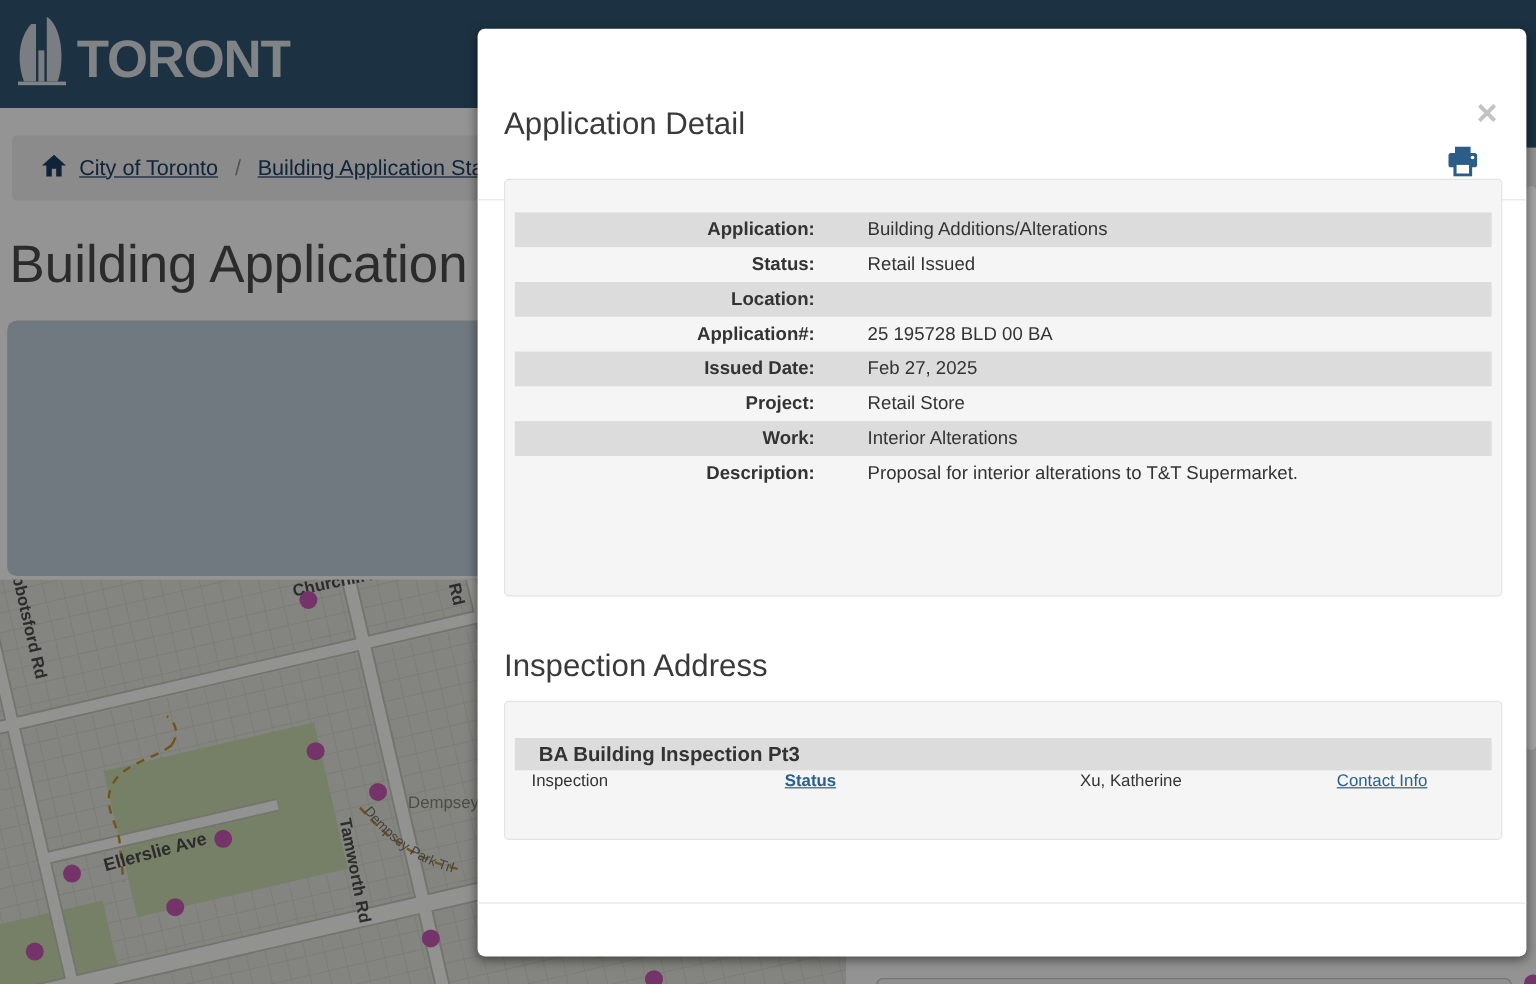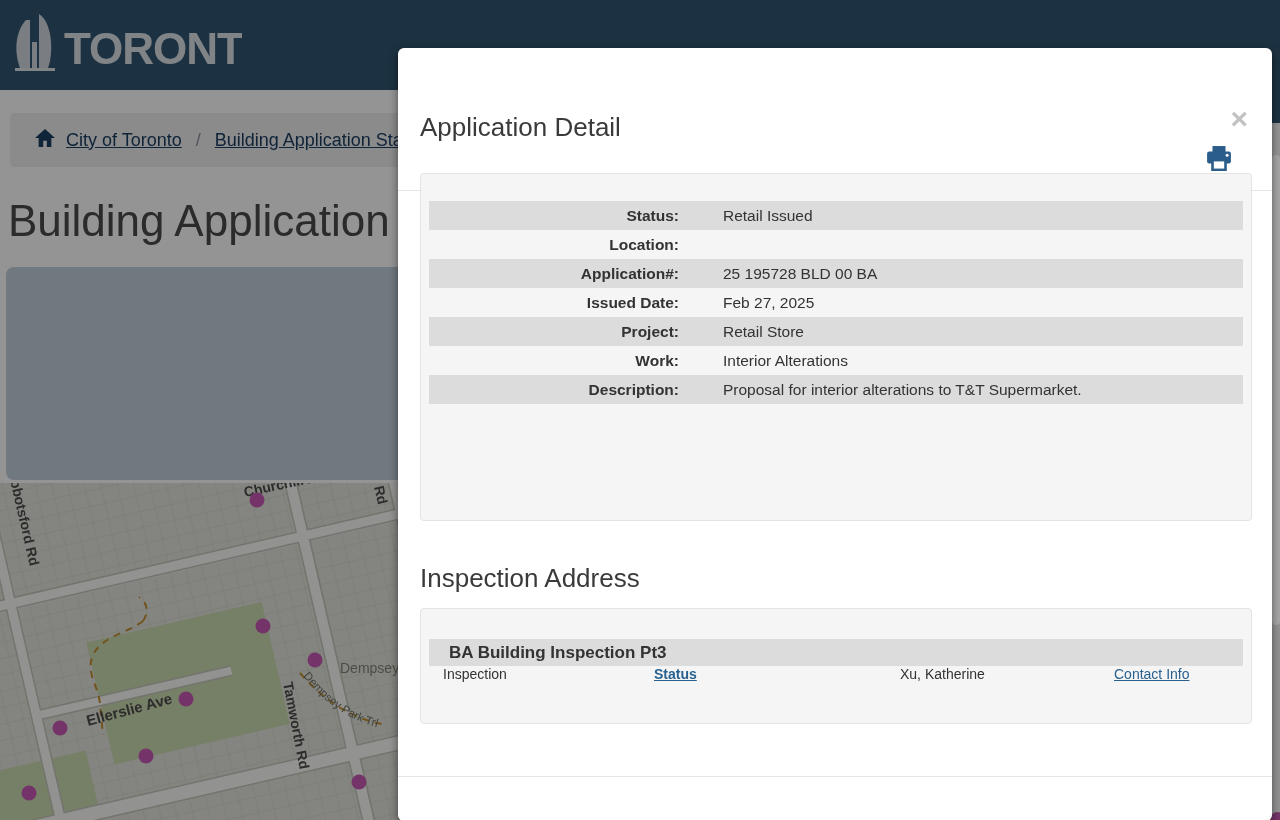--- a/index.html
+++ b/index.html
@@ -45,21 +45,21 @@
   .right-lower { position:absolute; left:705px; top:483px; width:575px; height:337px; background:#fdfdfd; }
   .right-panel-sliver { position:absolute; left:25px; top:332px; width:530px; height:40px;
     background:#f5f5f5; border:1px solid #c9c9c9; border-radius:6px; }
   .strip-dot { position:absolute; left:565px; top:329px; width:15px; height:15px; border-radius:50%; background:#c95ab5; }
 
   
   .backdrop { position:absolute; inset:0; background:rgba(0,0,0,0.42); }
   .scroll-thumb { position:absolute; left:1272px; top:155px; width:8px; height:470px; background:#a7a7a7; border-radius:4px; }
 
   
-  .modal { position:absolute; left:398px; top:48px; width:874px; height:773px; background:#fff;
+  .modal { position:absolute; left:398px; top:24px; width:874px; height:773px; background:#fff;
     border-radius:6px; box-shadow:0 3px 9px rgba(0,0,0,0.5); }
   .modal-header { position:absolute; left:0; top:0; width:100%; height:143px; border-bottom:1px solid #e5e5e5; }
   .modal-title { position:absolute; left:22px; top:64px; font-size:26px; color:#3a3a3a; }
   .modal-close { position:absolute; right:24px; top:56px; font-size:30px; font-weight:bold; color:#c2c2c2;
     line-height:30px; cursor:pointer; background:none; border:none; }
   .print-btn { position:absolute; right:40px; top:98px; width:26px; height:26px; cursor:pointer;
     background:none; border:none; padding:0; }
 
   .well { position:absolute; background:#f5f5f5; border:1px solid #e3e3e3; border-radius:4px; }
   .detail-well { left:22px; top:125px; width:832px; height:348px; padding:27px 8px; }
@@ -208,20 +208,24 @@
         <rect x="6" y="0" width="12" height="6" fill="#2a5d8a"></rect>
         <rect x="1" y="5" width="22" height="11" rx="2" fill="#2a5d8a"></rect>
         <circle cx="19.5" cy="8.5" r="1.4" fill="#fff"></circle>
         <rect x="6" y="13" width="12" height="9" fill="#fff" stroke="#2a5d8a" stroke-width="2.4"></rect>
       </svg>
     </button>
   </div>
 
   <div class="well detail-well">
     <div class="detail-row">
+      <div class="dlabel">Application:</div>
+      <div class="dvalue">Building Additions/Alterations</div>
+    </div>
+    <div class="detail-row">
       <div class="dlabel">Status:</div>
       <div class="dvalue">Retail Issued</div>
     </div>
     <div class="detail-row">
       <div class="dlabel">Location:</div>
     </div>
     <div class="detail-row">
       <div class="dlabel">Application#:</div>
       <div class="dvalue">25 195728 BLD 00 BA</div>
     </div>

